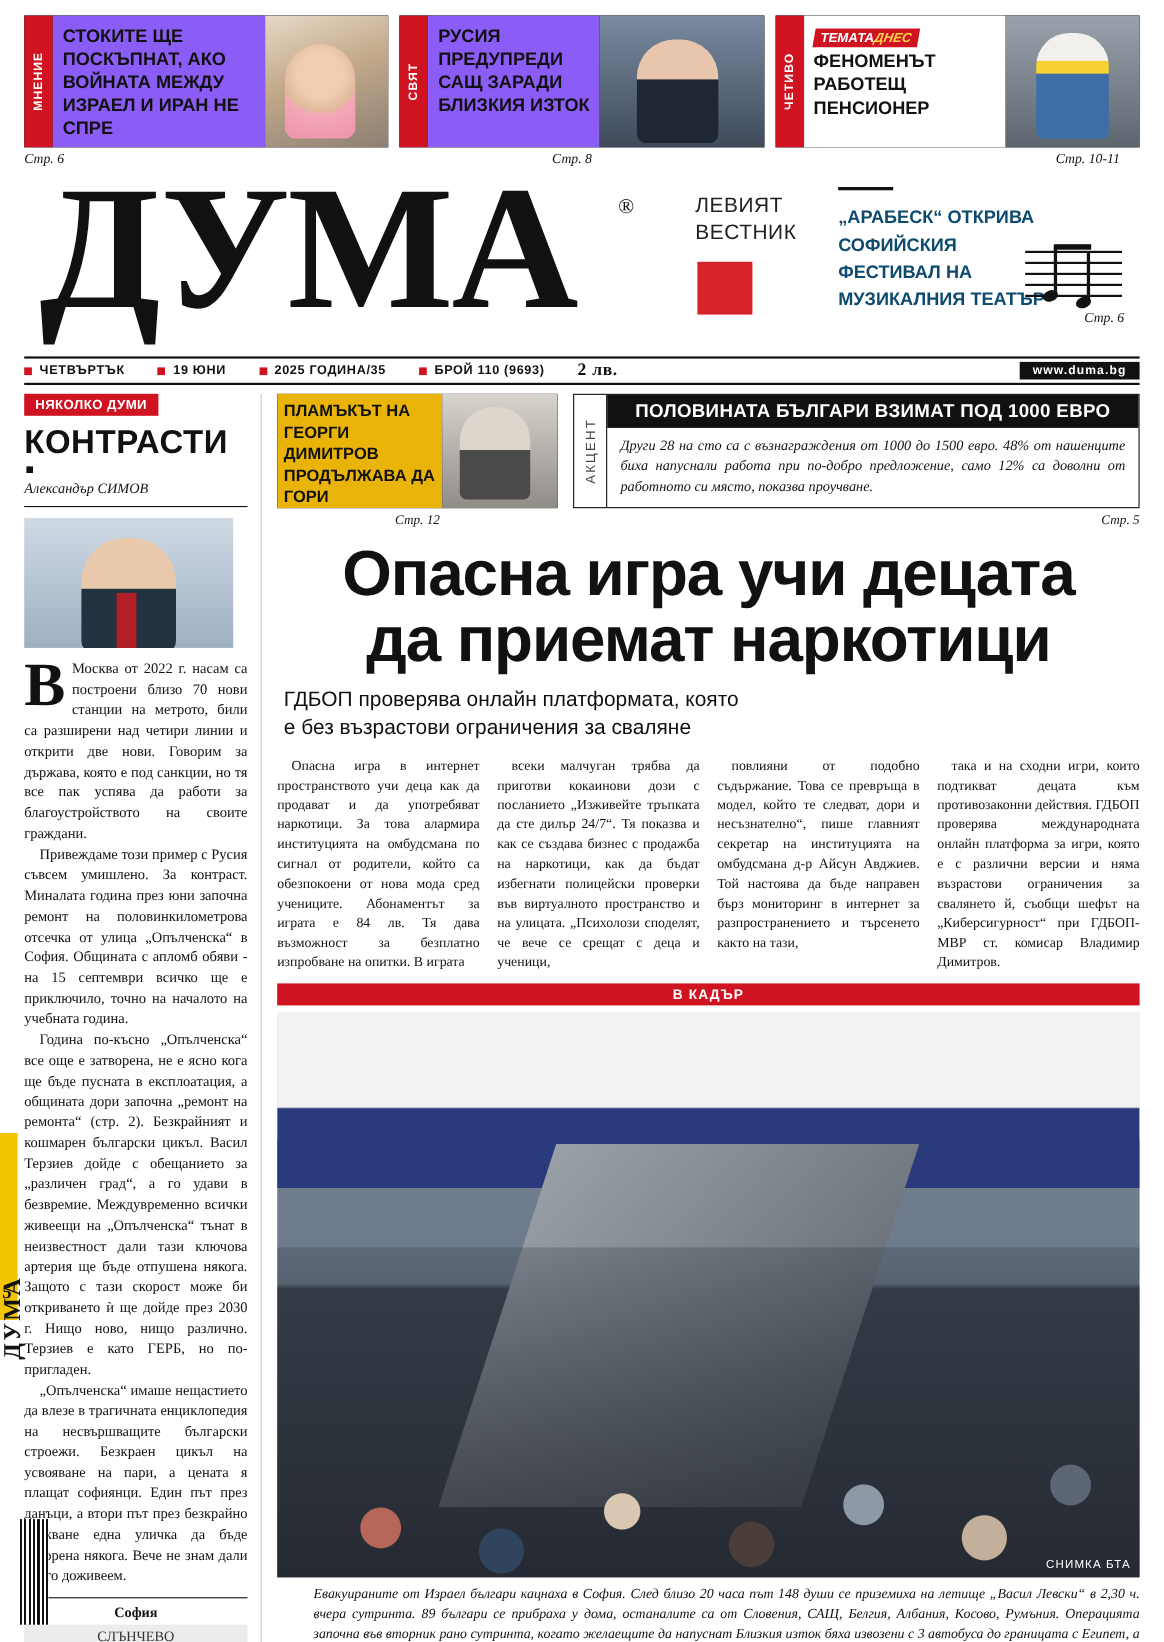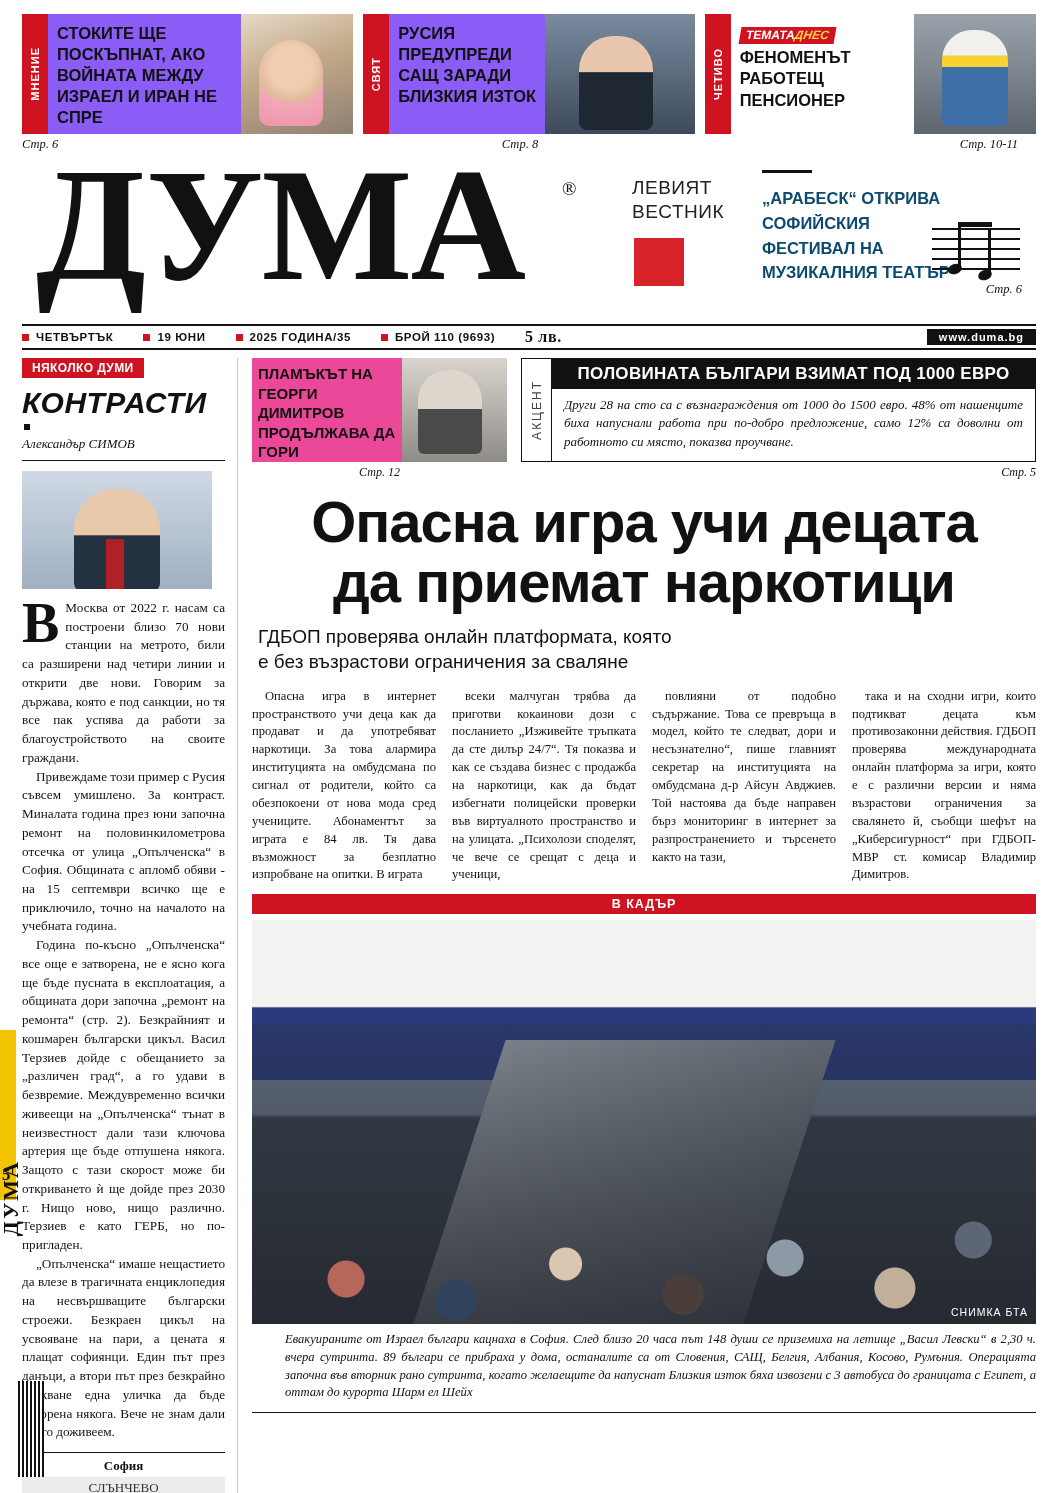--- a/index.html
+++ b/index.html
@@ -86,21 +86,21 @@
   .content { display:flex; margin-top:8px; }
   .col-left { width:216px; padding-right:12px; border-right:1px solid #c9c9c9; }
   .col-main { flex:1; padding-left:14px; }
 
   .kicker {
     display:inline-block; background:#cf1320; color:#fff; font-family:"Liberation Sans",sans-serif;
     font-weight:bold; font-size:12px; padding:3px 10px; letter-spacing:.4px;
   }
   .col-title {
     font-family:"Liberation Sans",sans-serif; font-weight:bold; font-size:30px;
-    letter-spacing:.5px; margin:8px 0 4px 0;font-style:italic;
+    letter-spacing:.5px; margin:8px 0 4px 0;
   }
   .sqdot { width:6px; height:6px; background:#111; margin:4px 0 6px 2px; }
   .author { font-style:italic; font-size:13px; }
   .hr-thin { border-top:1px solid #111; margin:8px 0 0 0; }
   .portrait {
     width:190px; height:118px; margin:10px 0 10px 0;
     background:linear-gradient(180deg,#cfd9e4,#9fb0c2);
     position:relative; overflow:hidden;
   }
   .portrait:after{
@@ -133,21 +133,21 @@
     position:absolute; left:-2px; top:1160px; font-family:"Liberation Serif",serif; font-weight:bold;
     font-size:22px; writing-mode:vertical-rl; transform:rotate(180deg); letter-spacing:2px;
   }
   .sidenum { position:absolute; left:2px; top:1165px; font-weight:bold; font-size:17px; }
 
   
   .subteasers { display:flex; gap:14px; align-items:stretch; }
   .st-left { width:255px; display:flex; background:#111; height:104px; position:relative; overflow:hidden;}
   .st-left .t {
     font-family:"Liberation Sans",sans-serif; font-weight:bold; font-size:15px; line-height:1.3;
-    color:#111; background:#ec4899; padding:6px 6px 0 6px; width:150px; text-transform:uppercase;
+    color:#111; background:#eab308; padding:6px 6px 0 6px; width:150px; text-transform:uppercase;
   }
   .st-left .ph { flex:1; background:linear-gradient(180deg,#d8d4cd,#8f8c88); position:relative; }
   .st-left .ph:after{
     content:""; position:absolute; left:16px; top:12px; width:64px; height:84px;
     border-radius:30px 30px 6px 6px; background:linear-gradient(180deg,#ddd6cd 0 46%,#4a4a4a 47% 100%);
   }
   .st-ref { font-style:italic; font-size:12px; margin-top:3px; }
 
   .accent-wrap { flex:1; display:flex; border:1px solid #111; height:104px; }
   .accent-side {
@@ -173,21 +173,21 @@
   .artcols { display:flex; gap:16px; margin-top:14px; font-size:12.6px; line-height:1.42; text-align:justify; }
   .artcols .c { flex:1; }
   .artcols p { margin:0; text-indent:13px; }
   .artcols p.first { text-indent:13px; }
 
   .vkadar {
     background:#cf1320; color:#fff; font-family:"Liberation Sans",sans-serif; font-weight:bold;
     font-size:12.5px; letter-spacing:1px; text-align:center; padding:3px 0; margin:10px 0 6px 0;
   }
   .bigphoto {
-    height:404px; position:relative; overflow:hidden;
+    height:514px; position:relative; overflow:hidden;
     background:linear-gradient(180deg,#dfe3ea 0 22%,#6f7c8d 23% 48%,#3c434c 49% 100%);
   }
   .bigphoto .plane {
     position:absolute; left:0; top:0; width:100%; height:160px;
     background:linear-gradient(180deg,#f2f2f0 0 54%,#2a3a7a 55% 100%);
   }
   .bigphoto .stair {
     position:absolute; left:200px; top:120px; width:330px; height:330px;
     background:linear-gradient(120deg,#9aa0a8,#5f666e);
     transform:skewX(-18deg);
@@ -288,21 +288,21 @@
         <span>19 ЮНИ</span>
       </div>
     <div class="it">
         <span class="sq"></span>
         <span>2025 ГОДИНА/35</span>
       </div>
     <div class="it">
         <span class="sq"></span>
         <span>БРОЙ 110 (9693)</span>
       </div>
-    <div class="it price">5 лв.</div>
+    <div class="it price">2 лв.</div>
     <div class="site">www.duma.bg</div>
   </div>
 
   <div class="content">
 
     <div class="col-left">
       <div class="kicker">НЯКОЛКО ДУМИ</div>
       <div class="col-title">КОНТРАСТИ</div>
       <div class="sqdot"></div>
       <div class="author">Александър СИМОВ</div>

